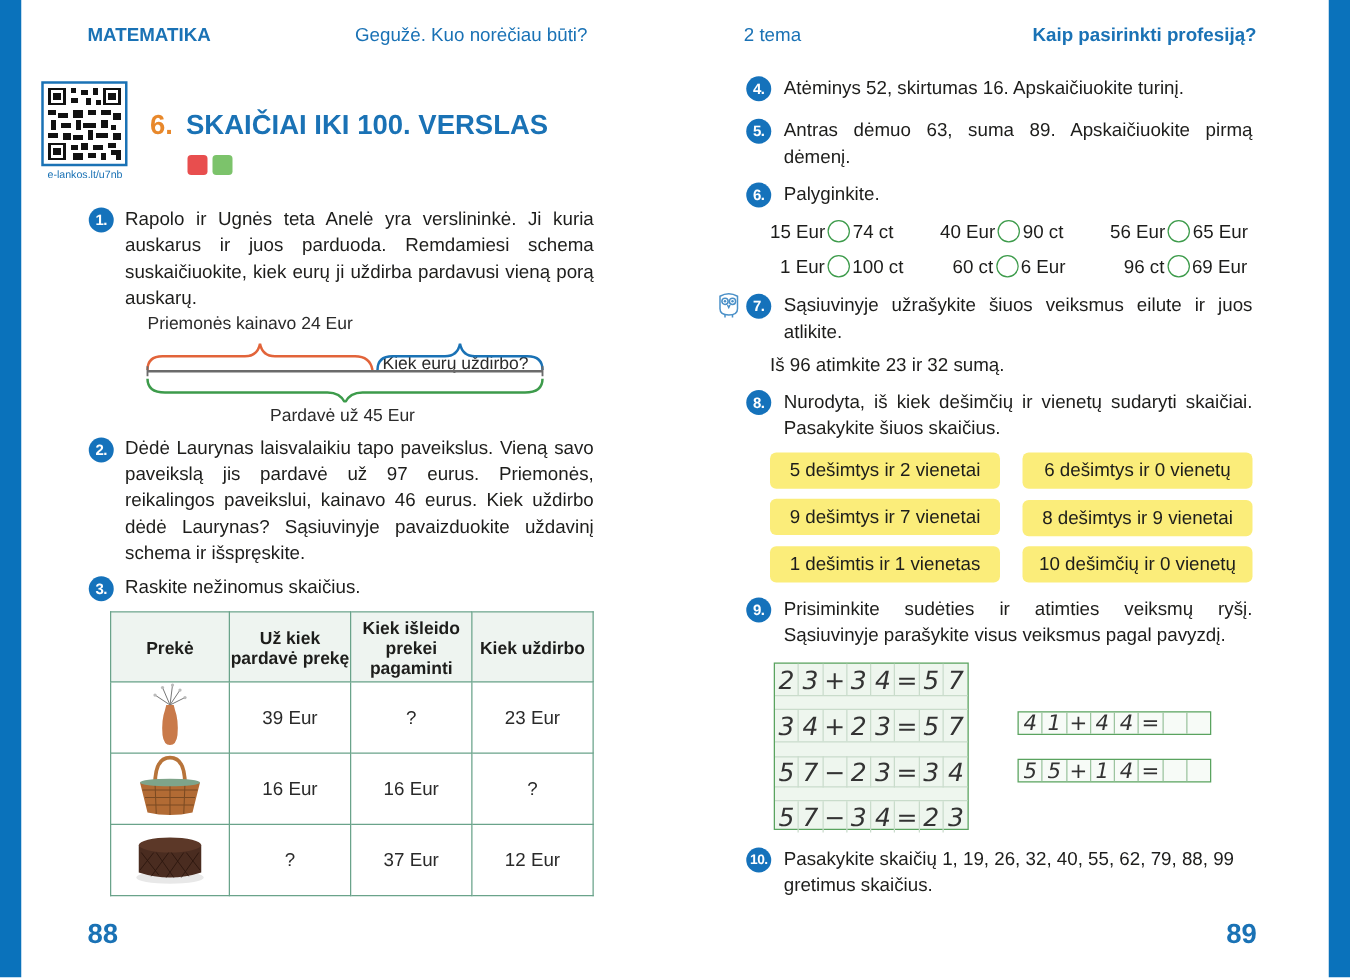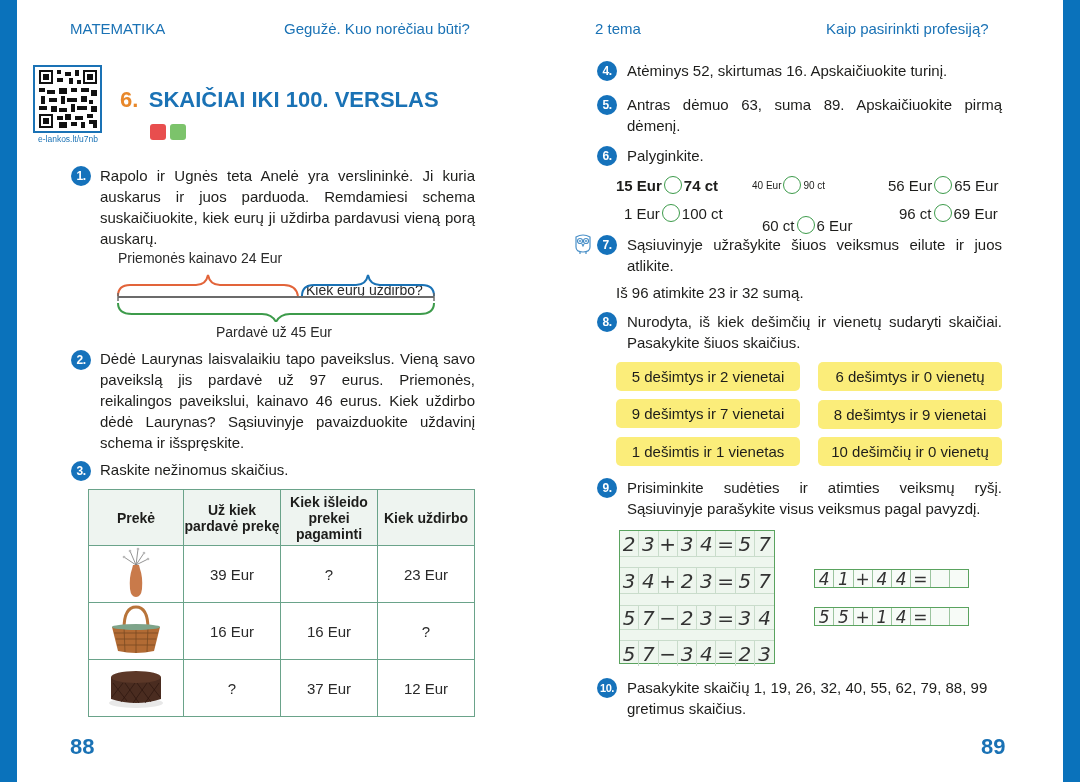--- a/index.html
+++ b/index.html
@@ -2,21 +2,21 @@
 <html><head>
 <meta charset="utf-8">
 <style>
   * { box-sizing: border-box; margin: 0; padding: 0; }
   html, body { width: 1080px; height: 782px; overflow: hidden; background: #ffffff; }
   body { position: relative; font-family: "Liberation Sans", "DejaVu Sans", sans-serif; color: #1d1d1b; }
   .edge-left { position: absolute; left: 0; top: 0; width: 17px; height: 782px; background: #0a72bb; }
   .edge-right { position: absolute; right: 0; top: 0; width: 17px; height: 782px; background: #0a72bb; }
   .abs { position: absolute; }
   .hdr { font-size: 15px; color: #1a72b5; }
-  .hdr.bold { font-weight: normal; }
+  .hdr.bold { font-weight: bold; }
   .num-badge {
     position: absolute; width: 20px; height: 20px; border-radius: 50%;
     background: #1572bb; color: #fff; font-weight: bold; font-size: 12px;
     display: flex; align-items: center; justify-content: center; letter-spacing: -0.5px;
   }
   .task-text { position: absolute; font-size: 15px; line-height: 21px; color: #1d1d1b; text-align: justify; }
   .title-num { color: #e8882b; font-weight: bold; font-size: 22px; }
   .title-text { color: #1a72b5; font-weight: bold; font-size: 22px; }
   .sq { position: absolute; width: 16px; height: 16px; border-radius: 3px; }
   .qr { position: absolute; left: 33px; top: 65px; width: 69px; height: 68px; border: 2px solid #1a72b5; background: #fff; padding: 3px; }
@@ -219,41 +219,41 @@
 
 <div class="num-badge" style="left:597px; top:61px;">4.</div>
 <div class="task-text" style="left:627px; top:60px; width:375px;">Atėminys 52, skirtumas 16. Apskaičiuokite turinį.</div>
 
 <div class="num-badge" style="left:597px; top:95px;">5.</div>
 <div class="task-text" style="left:627px; top:94px; width:375px;">Antras dėmuo 63, suma 89. Apskaičiuokite pirmą dėmenį.</div>
 
 <div class="num-badge" style="left:597px; top:146px;">6.</div>
 <div class="task-text" style="left:627px; top:145px; width:375px;">Palyginkite.</div>
 
-<div class="cmp-item" style="left:616px; top:176px; font-size:15px;font-weight:bold;">
+<div class="cmp-item" style="left:616px; top:176px; font-size:15px;">
   <span>15 Eur</span>
   <span class="circle"></span>
   <span>74 ct</span>
 </div>
-<div class="cmp-item" style="left:752px; top:176px; font-size:10px;">
+<div class="cmp-item" style="left:752px; top:176px; font-size:15px;">
   <span>40 Eur</span>
   <span class="circle"></span>
   <span>90 ct</span>
 </div>
 <div class="cmp-item" style="left:888px; top:176px; font-size:15px;">
   <span>56 Eur</span>
   <span class="circle"></span>
   <span>65 Eur</span>
 </div>
 <div class="cmp-item" style="left:624px; top:204px; font-size:15px;">
   <span>1 Eur</span>
   <span class="circle"></span>
   <span>100 ct</span>
 </div>
-<div class="cmp-item" style="left:762px; top:204px; font-size:15px;margin-top:12px;">
+<div class="cmp-item" style="left:762px; top:204px; font-size:15px;">
   <span>60 ct</span>
   <span class="circle"></span>
   <span>6 Eur</span>
 </div>
 <div class="cmp-item" style="left:899px; top:204px; font-size:15px;justify-content:flex-end;">
   <span>96 ct</span>
   <span class="circle"></span>
   <span>69 Eur</span>
 </div>
 

